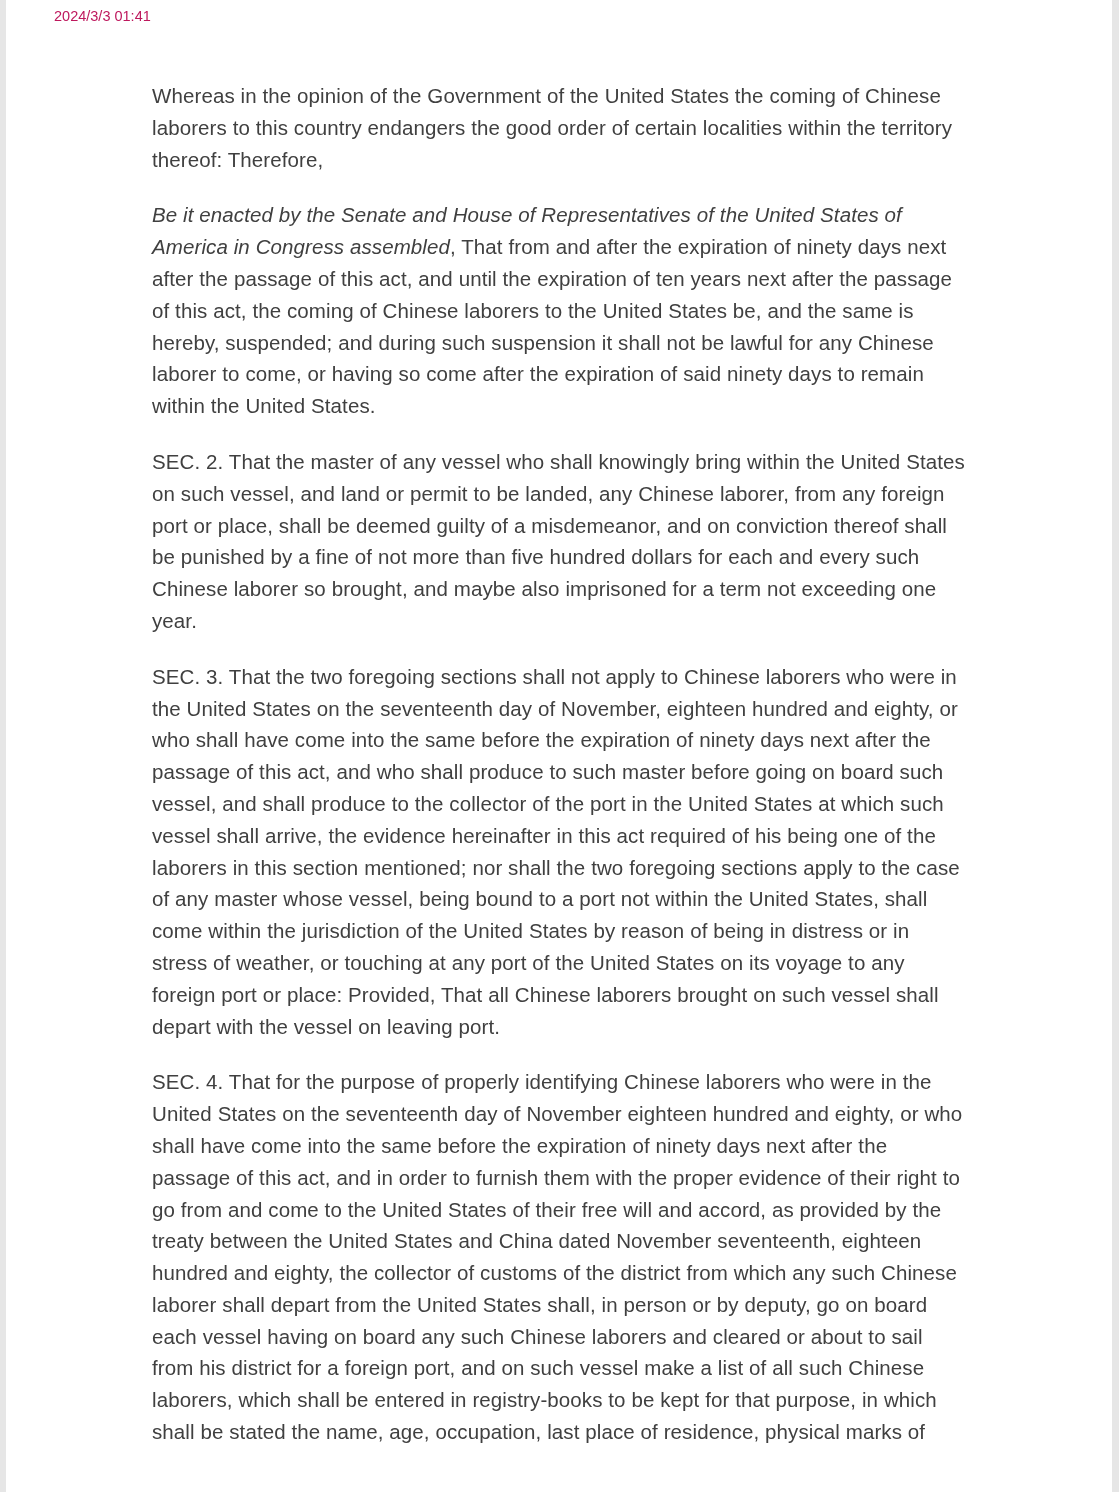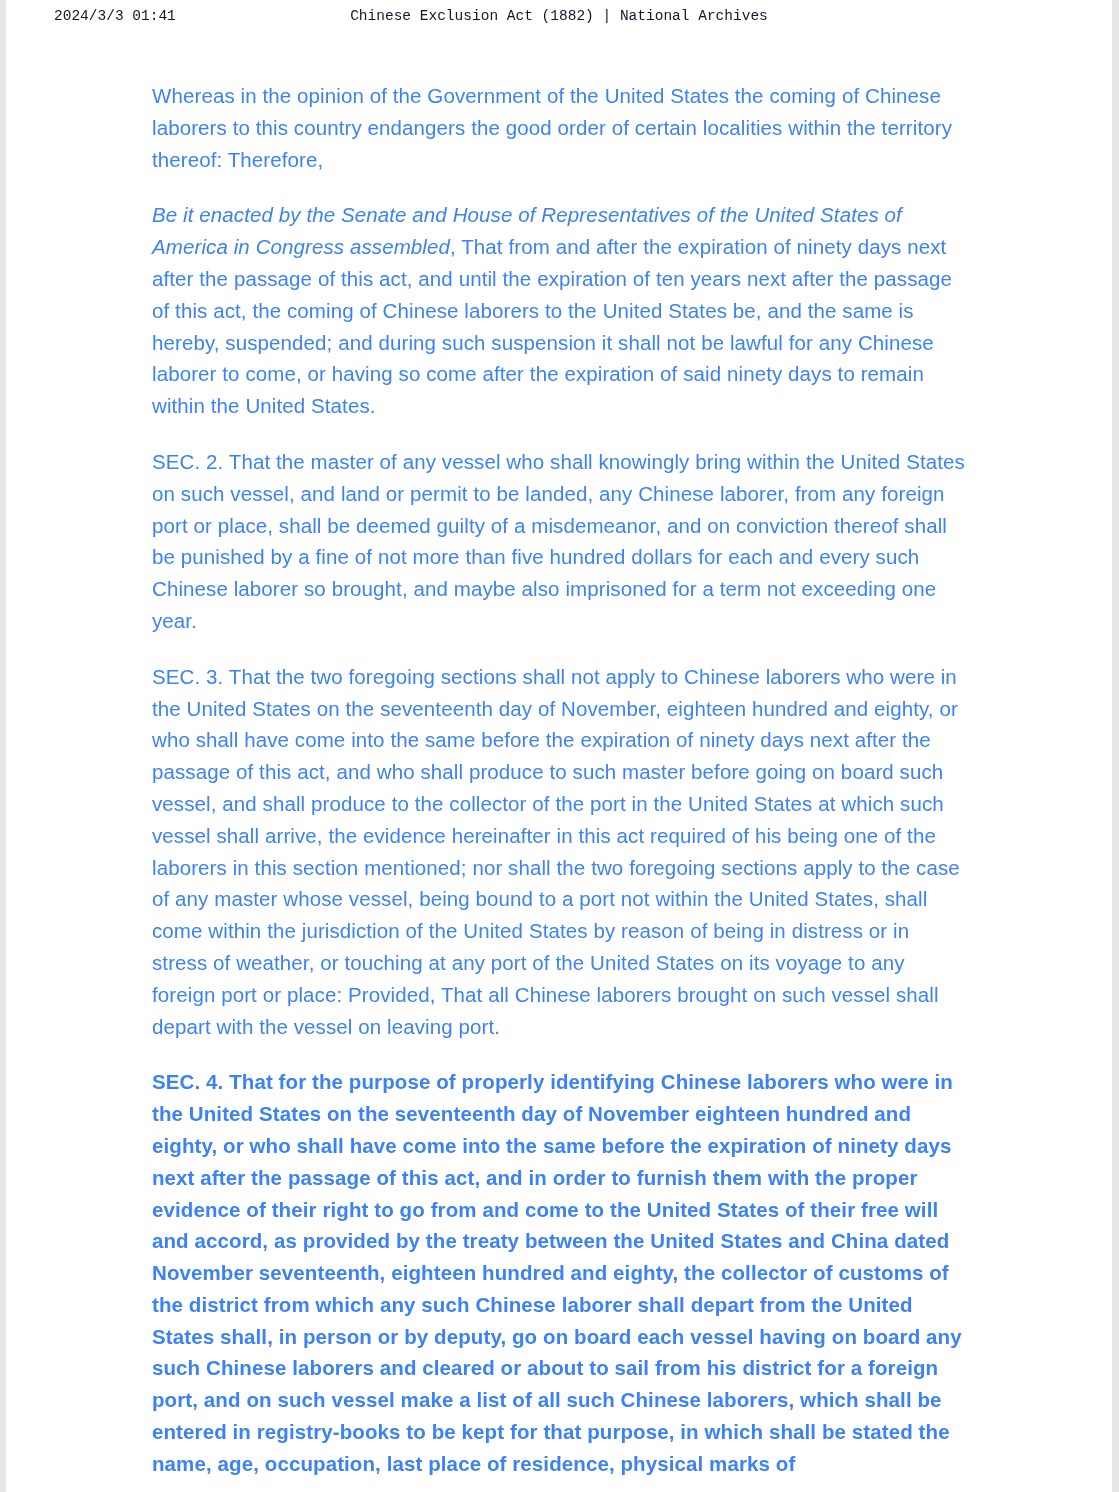--- a/index.html
+++ b/index.html
@@ -37,23 +37,23 @@
     background: #e6e6e6;
   }
   .header {
     position: absolute;
     top: 0;
     left: 6px;
     right: 7px;
     height: 44px;
     display: flex;
     align-items: center;
-    font-family: Liberation Mono, monospace;
+    font-family: Liberation Sans, sans-serif;
     font-size: 14.5px;
-    color: #0f172a;
+    color: #be185d;
   }
   .header-date {
     position: absolute;
     left: 48px;
     top: 8px;
     white-space: nowrap;
   }
   .header-title {
     position: absolute;
     left: 0;
@@ -65,46 +65,44 @@
   .content {
     position: absolute;
     left: 152px;
     top: 80px;
     width: 814px;
   }
   p.para {
     margin: 0 0 24px 0;
     font-size: 20.5px;
     line-height: 31.8px;
-    color: #3b82f6;
+    color: #404040;
     text-align: left;
     letter-spacing: 0.1px;
   }
   p.para:last-child {
     margin-bottom: 0;
-    font-weight: bold;
   }
   .gap-large {
     margin-bottom: 34px;
   }
   em.enact {
     font-style: italic;
     text-align: center;
   }
 </style>
 </head>
 <body>
 
 <div class="page">
   <div class="page-edge-left"></div>
   <div class="page-edge-right"></div>
 
   <div class="header">
     <span class="header-date">2024/3/3 01:41</span>
-    <span class="header-title">Chinese Exclusion Act (1882) | National Archives</span>
   </div>
 
   <div class="content">
     <p class="para gap-large">Whereas in the opinion of the Government of the United States the coming of Chinese laborers to this country endangers the good order of certain localities within the territory thereof: Therefore,</p>
 
     <p class="para"><em class="enact">Be it enacted by the Senate and House of Representatives of the United States of America in Congress assembled</em><span>, That from and after the expiration of ninety days next after the passage of this act, and until the expiration of ten years next after the passage of this act, the coming of Chinese laborers to the United States be, and the same is hereby, suspended; and during such suspension it shall not be lawful for any Chinese laborer to come, or having so come after the expiration of said ninety days to remain within the United States.</span></p>
 
     <p class="para">SEC. 2. That the master of any vessel who shall knowingly bring within the United States on such vessel, and land or permit to be landed, any Chinese laborer, from any foreign port or place, shall be deemed guilty of a misdemeanor, and on conviction thereof shall be punished by a fine of not more than five hundred dollars for each and every such Chinese laborer so brought, and maybe also imprisoned for a term not exceeding one year.</p>
 
     <p class="para">SEC. 3. That the two foregoing sections shall not apply to Chinese laborers who were in the United States on the seventeenth day of November, eighteen hundred and eighty, or who shall have come into the same before the expiration of ninety days next after the passage of this act, and who shall produce to such master before going on board such vessel, and shall produce to the collector of the port in the United States at which such vessel shall arrive, the evidence hereinafter in this act required of his being one of the laborers in this section mentioned; nor shall the two foregoing sections apply to the case of any master whose vessel, being bound to a port not within the United States, shall come within the jurisdiction of the United States by reason of being in distress or in stress of weather, or touching at any port of the United States on its voyage to any foreign port or place: Provided, That all Chinese laborers brought on such vessel shall depart with the vessel on leaving port.</p>

